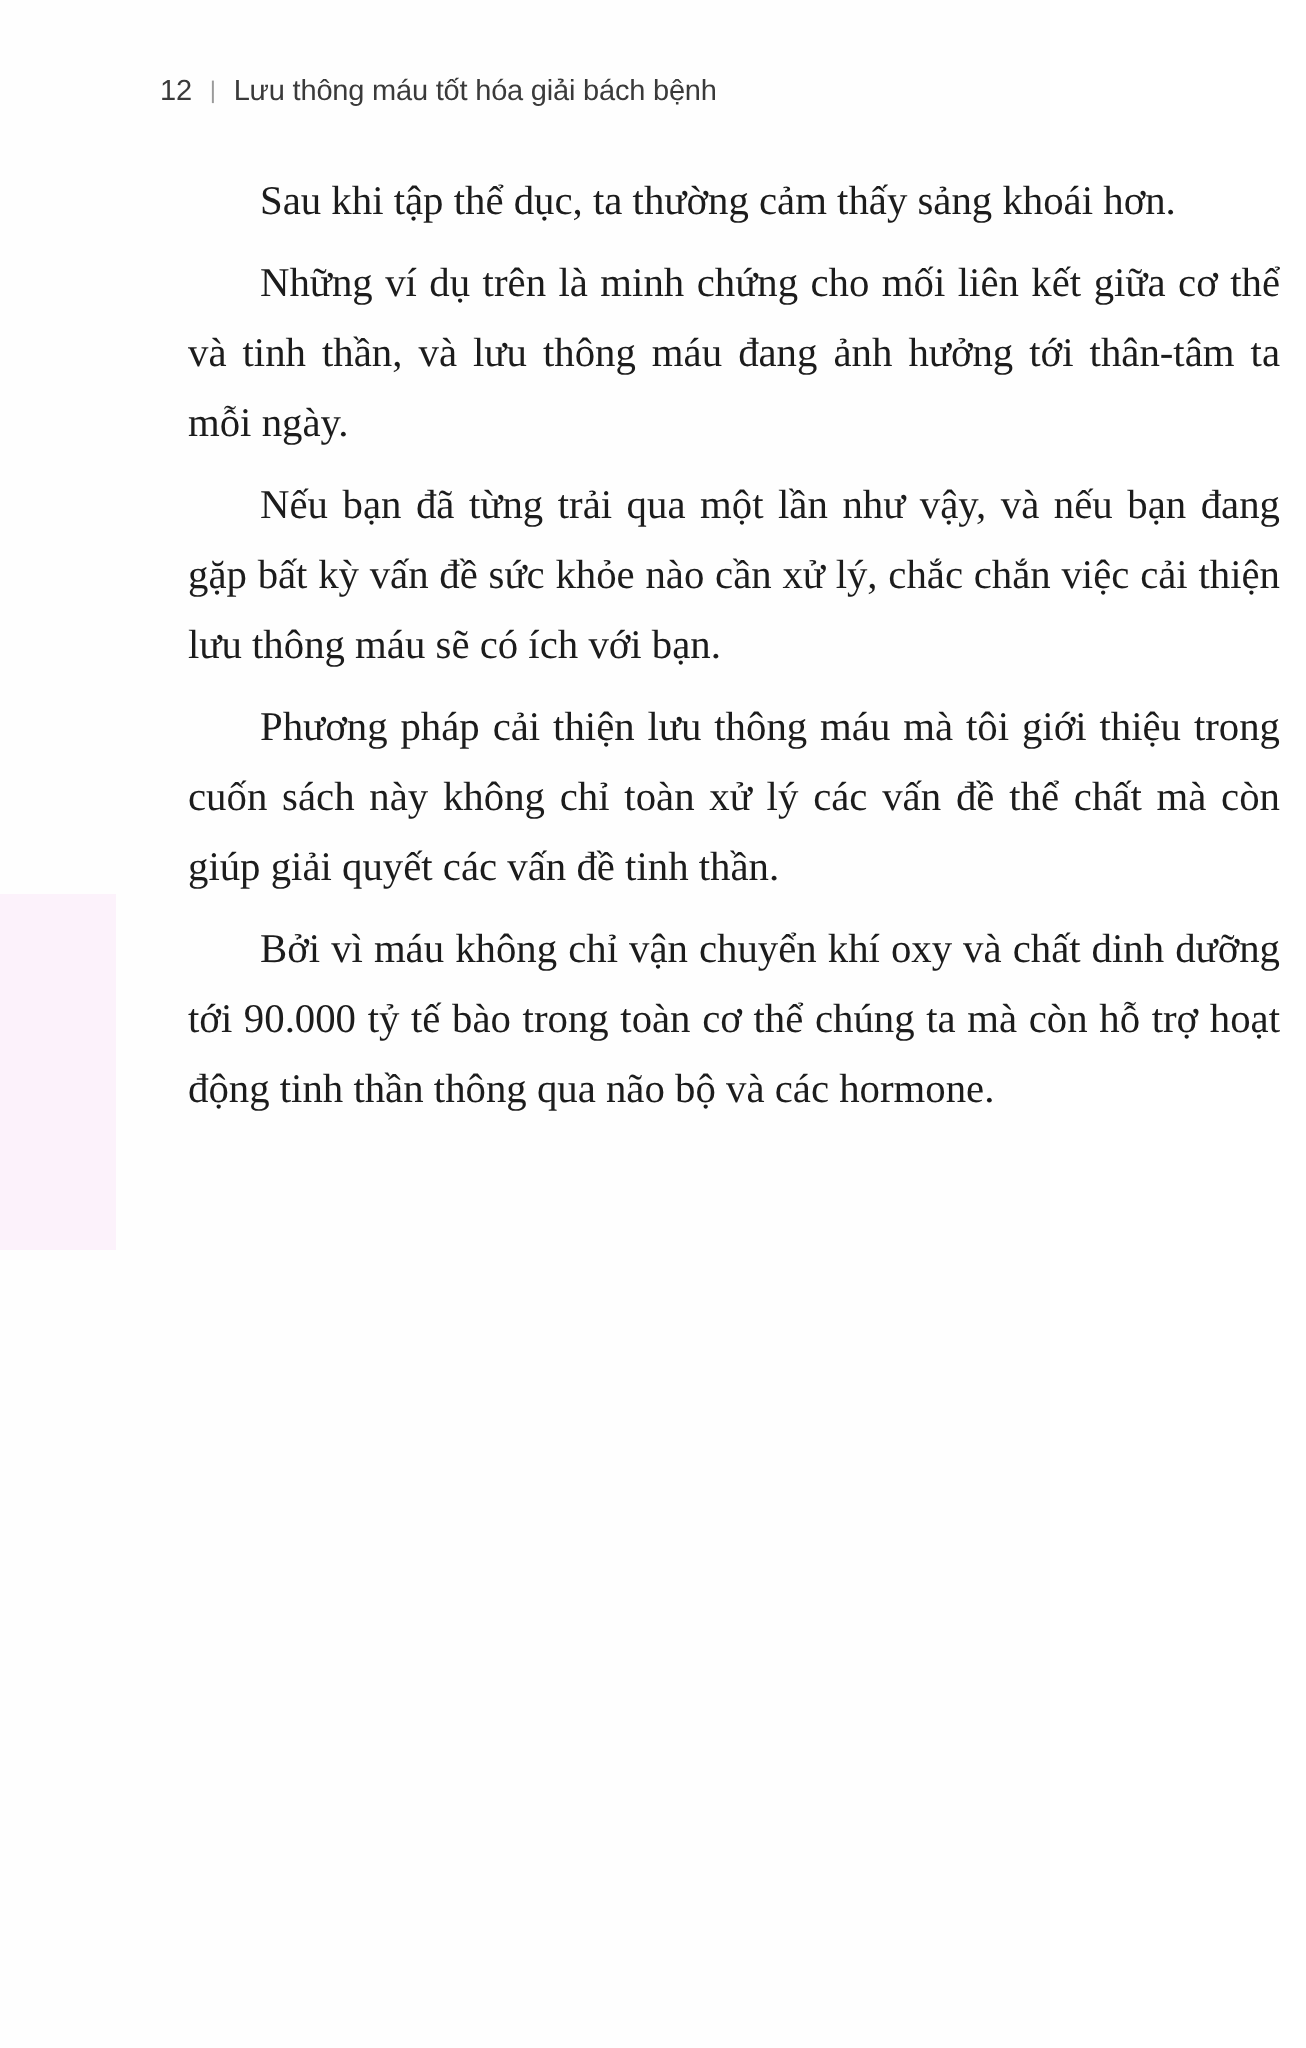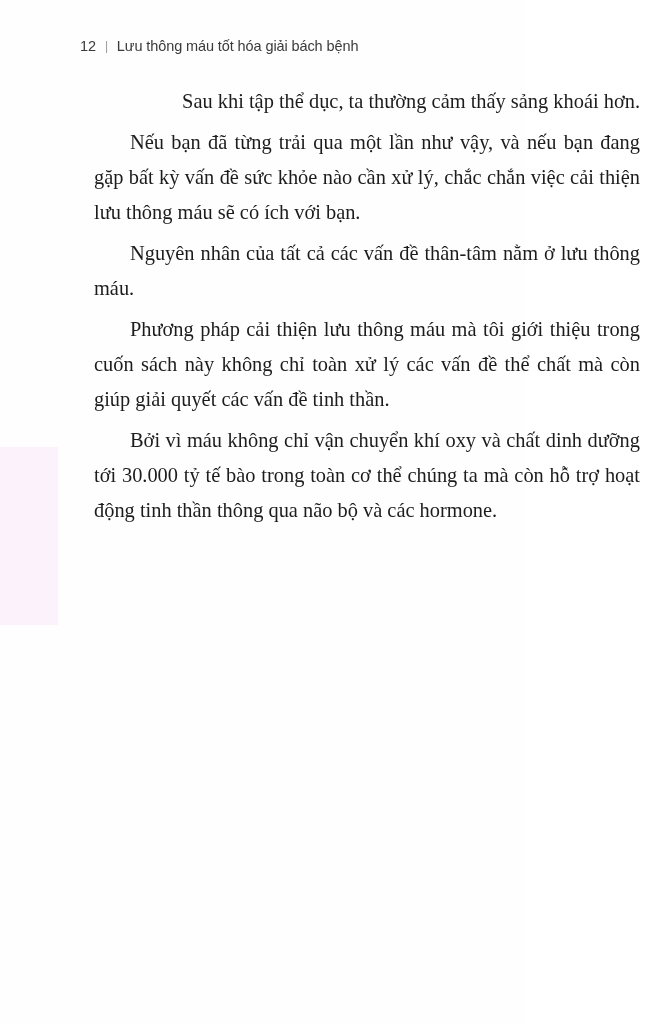--- a/index.html
+++ b/index.html
@@ -54,35 +54,35 @@
       font-size: 20.4px;
       line-height: 35px;
       color: #1c1c1c;
       text-align: justify;
     }
     .body-text p {
       margin: 0 0 6px 0;
       text-indent: 36px;
     }
     .body-text p.single {
-      text-align: right;
+      text-align: left;
     }
   </style>
 </head>
 <body>
 
 <div class="page">
   <div class="edge-tint"></div>
 
   <div class="running-header">
     <span>12</span>
     <span class="sep">|</span>
     <span>Lưu thông máu tốt hóa giải bách bệnh</span>
   </div>
 
   <div class="body-text">
     <p class="single">Sau khi tập thể dục, ta thường cảm thấy sảng khoái hơn.</p>
+    <p>Những ví dụ trên là minh chứng cho mối liên kết giữa cơ thể và tinh thần, và lưu thông máu đang ảnh hưởng tới thân-tâm ta mỗi ngày.</p>
     <p>Nếu bạn đã từng trải qua một lần như vậy, và nếu bạn đang gặp bất kỳ vấn đề sức khỏe nào cần xử lý, chắc chắn việc cải thiện lưu thông máu sẽ có ích với bạn.</p>
-    <p>Nguyên nhân của tất cả các vấn đề thân-tâm nằm ở lưu thông máu.</p>
     <p>Phương pháp cải thiện lưu thông máu mà tôi giới thiệu trong cuốn sách này không chỉ toàn xử lý các vấn đề thể chất mà còn giúp giải quyết các vấn đề tinh thần.</p>
-    <p>Bởi vì máu không chỉ vận chuyển khí oxy và chất dinh dưỡng tới 30.000 tỷ tế bào trong toàn cơ thể chúng ta mà còn hỗ trợ hoạt động tinh thần thông qua não bộ và các hormone.</p>
+    <p>Bởi vì máu không chỉ vận chuyển khí oxy và chất dinh dưỡng tới 90.000 tỷ tế bào trong toàn cơ thể chúng ta mà còn hỗ trợ hoạt động tinh thần thông qua não bộ và các hormone.</p>
   </div>
 </div>
 
 </body></html>

